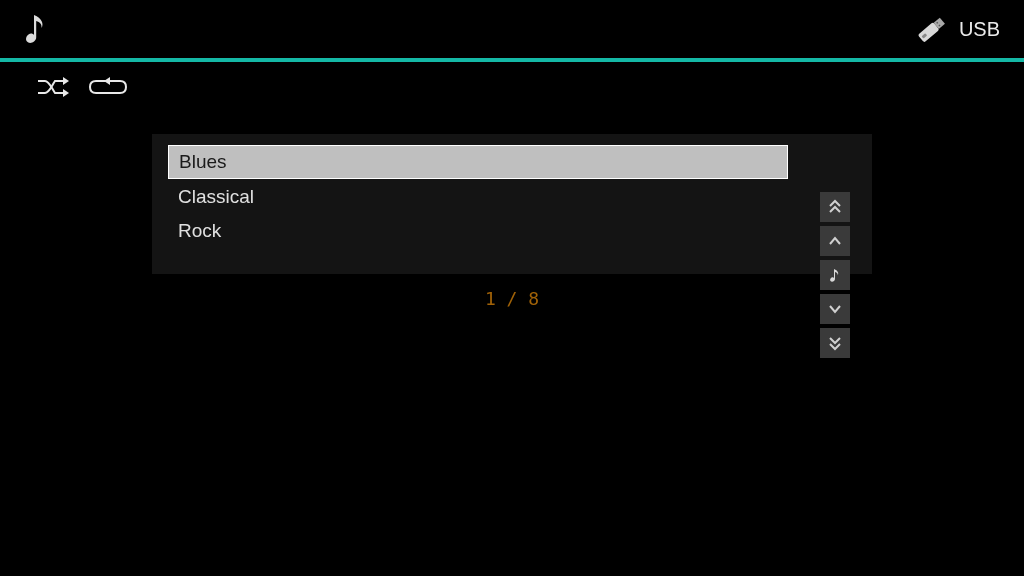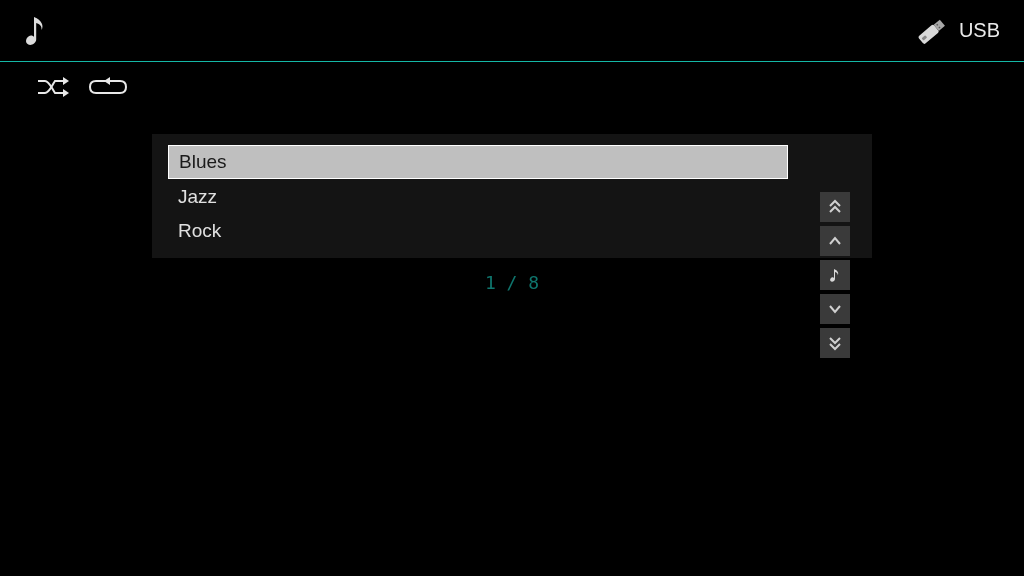--- a/index.html
+++ b/index.html
@@ -10,21 +10,21 @@
     font-family: Arial, sans-serif;
     color: #eaeaea;
     overflow: hidden;
   }
   .header {
     height: 62px;
     display: flex;
     align-items: center;
     justify-content: space-between;
     padding: 0 24px;
-    border-bottom: 1px solid #14b8a6;
+    border-bottom: 4px solid #14b8a6;
   }
   .header-left {
     display: flex;
     align-items: center;
   }
   .header-right {
     display: flex;
     align-items: center;
     gap: 10px;
   }
@@ -37,21 +37,21 @@
     display: flex;
     align-items: center;
     gap: 14px;
     padding: 0 36px;
   }
   .content {
     position: relative;
     margin: 22px auto 0;
     width: 720px;
     background: #141414;
-    padding: 10px 16px 10px 16px;
+    padding: 10px 16px 26px 16px;
   }
   .list {
     width: 620px;
   }
   .list-item {
     height: 34px;
     display: flex;
     align-items: center;
     padding: 0 10px;
     font-size: 19px;
@@ -79,21 +79,21 @@
     display: flex;
     align-items: center;
     justify-content: center;
     cursor: pointer;
   }
   .pager {
     width: 720px;
     margin: 14px auto 0;
     text-align: center;
     font-size: 18px;
-    color: #0f766e;
+    color: #a16207;
     font-family: monospace;
   }
   svg { display: block; }
 </style>
 </head>
 <body>
 
 <div class="header">
   <div class="header-left">
     <span>
@@ -134,21 +134,21 @@
     </svg>
   </span>
 </div>
 
 <div class="content">
   <div class="list">
     <div class="list-item selected">
       <span>Blues</span>
     </div>
     <div class="list-item">
-      <span>Jazz</span>
+      <span>Classical</span>
     </div>
     <div class="list-item">
       <span>Rock</span>
     </div>
   </div>
 
   <div class="nav-column">
     <div class="nav-btn">
       <span>
         <svg width="16" height="16" viewBox="0 0 16 16">

